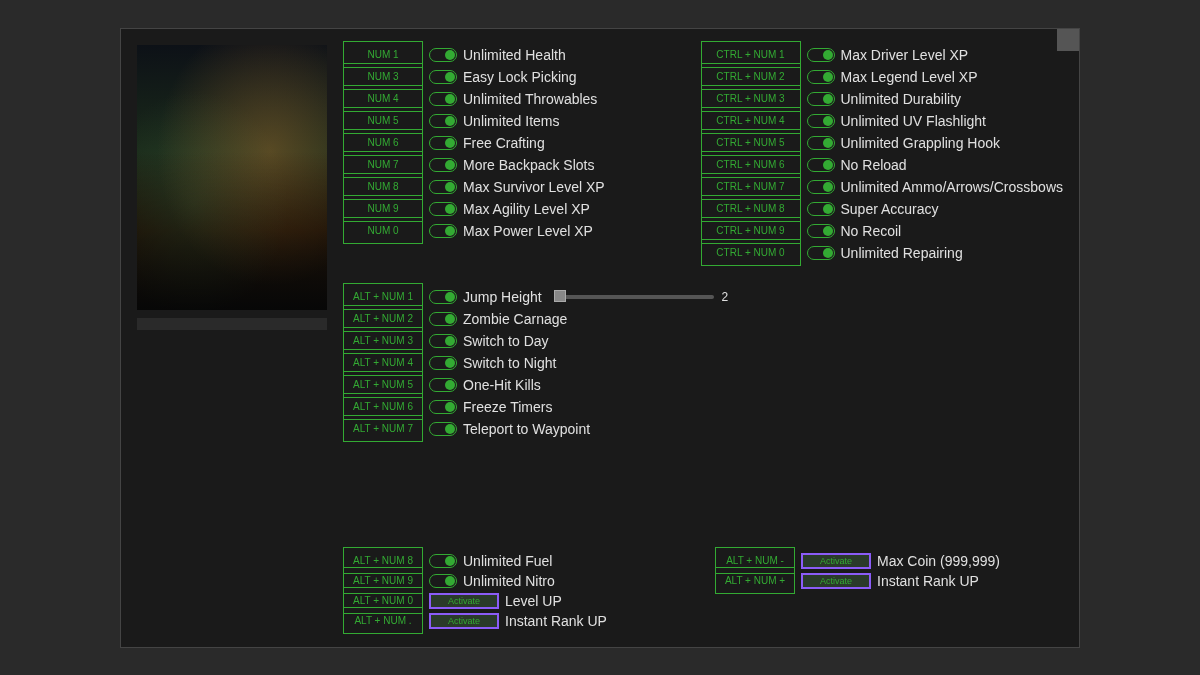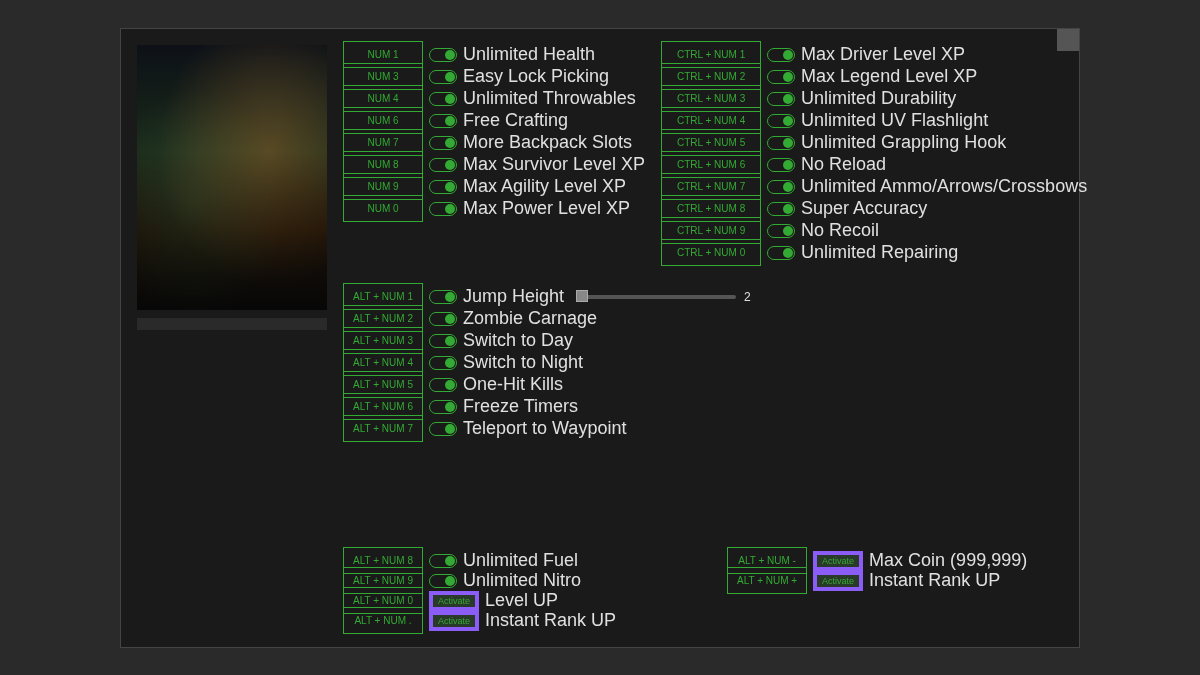--- a/index.html
+++ b/index.html
@@ -131,21 +131,21 @@
       background: #3a3;
       top: 1px;
       left: 1px;
     }
     .toggle-pill.on::after {
       left: auto;
       right: 1px;
     }
     .cheat-label {
       color: #e0e0e0;
-      font-size: 18px;
+      font-size: 14px;
       white-space: nowrap;
     }
     .slider-row {
       display: flex;
       align-items: center;
       gap: 8px;
       margin-left: 6px;
     }
     .slider-track {
       width: 160px;
@@ -178,24 +178,24 @@
     .sub-section {
       flex: 1;
     }
     .sub-section-title {
       color: #e0e0e0;
       font-size: 14px;
       margin-bottom: 6px;
     }
     .activate-btn {
       background: #2a3a2a;
-      border: 4px solid #8b5cf6;
+      border: 2px solid #8b5cf6;
       color: #3a3;
       font-size: 9px;
-      padding: 1px 5px;
+      padding: 1px 17px;
       cursor: pointer;
     }
     
     .cover-zombie {
       position: absolute;
       inset: 0;
       background:
         radial-gradient(ellipse at 70% 40%, rgba(180,120,50,0.4) 0%, transparent 60%),
         radial-gradient(ellipse at 30% 60%, rgba(50,80,50,0.5) 0%, transparent 50%),
         linear-gradient(180deg, #0d1117 0%, #1a2a1a 40%, #2a1a0a 70%, #111 100%);
@@ -232,20 +232,25 @@
     <span class="key-badge">NUM 3</span>
     <div class="toggle-pill on"></div>
     <span class="cheat-label">Easy Lock Picking</span>
   </div>
           <div class="cheat-row">
     <span class="key-badge">NUM 4</span>
     <div class="toggle-pill on"></div>
     <span class="cheat-label">Unlimited Throwables</span>
   </div>
           <div class="cheat-row">
+    <span class="key-badge">NUM 5</span>
+    <div class="toggle-pill on"></div>
+    <span class="cheat-label">Unlimited Items</span>
+  </div>
+          <div class="cheat-row">
     <span class="key-badge">NUM 6</span>
     <div class="toggle-pill on"></div>
     <span class="cheat-label">Free Crafting</span>
   </div>
           <div class="cheat-row">
     <span class="key-badge">NUM 7</span>
     <div class="toggle-pill on"></div>
     <span class="cheat-label">More Backpack Slots</span>
   </div>
           <div class="cheat-row">

